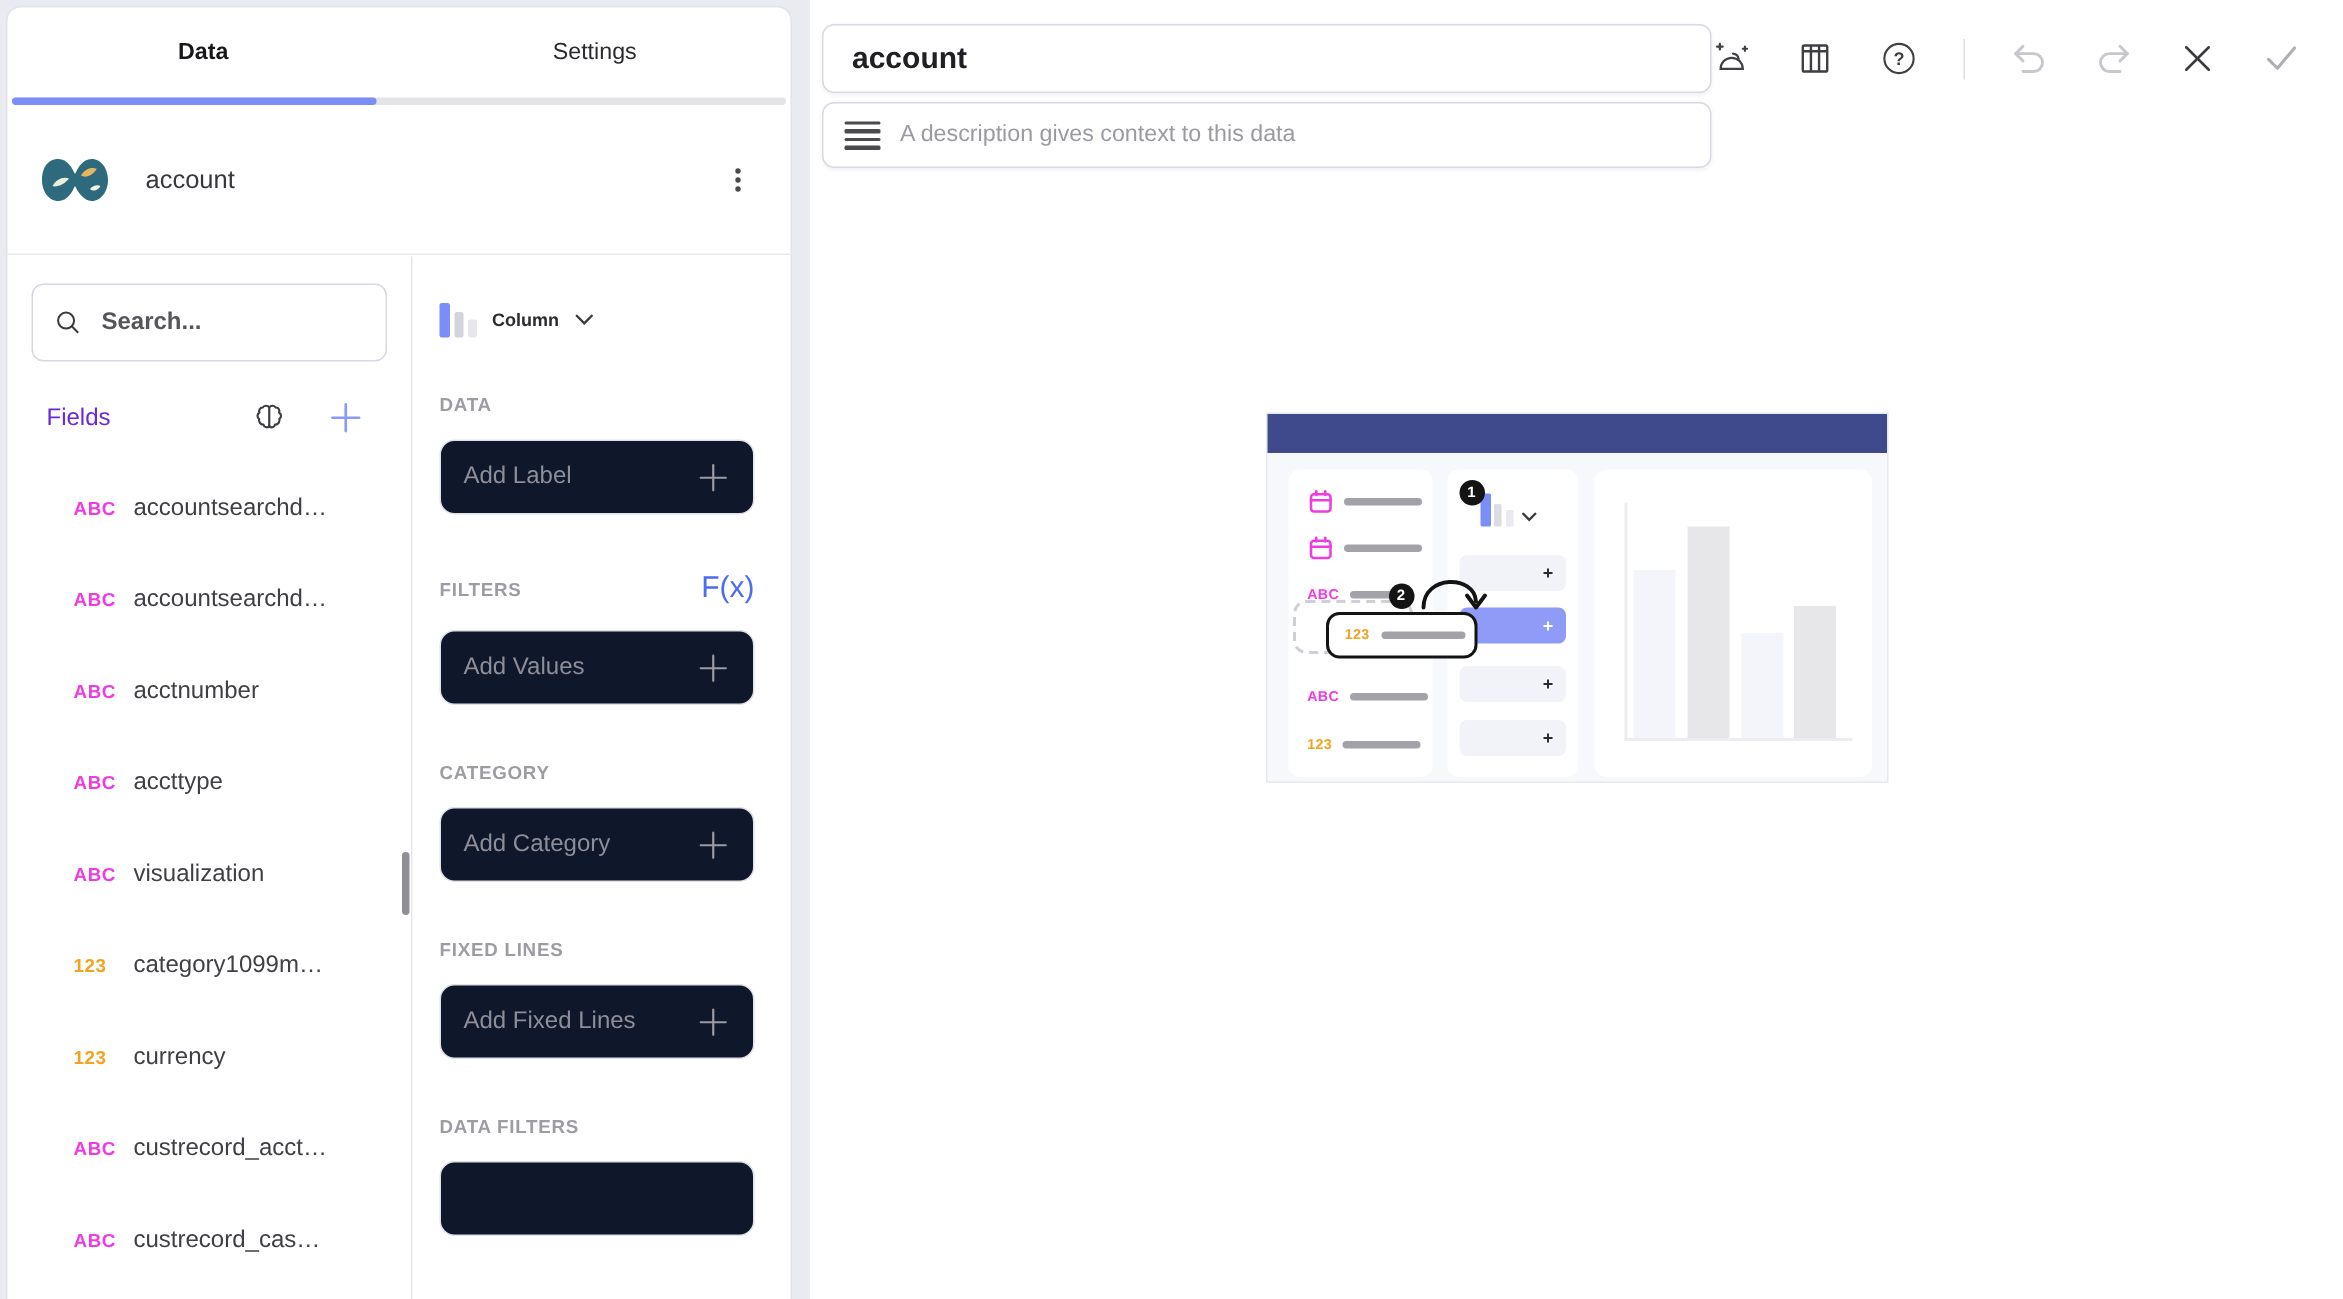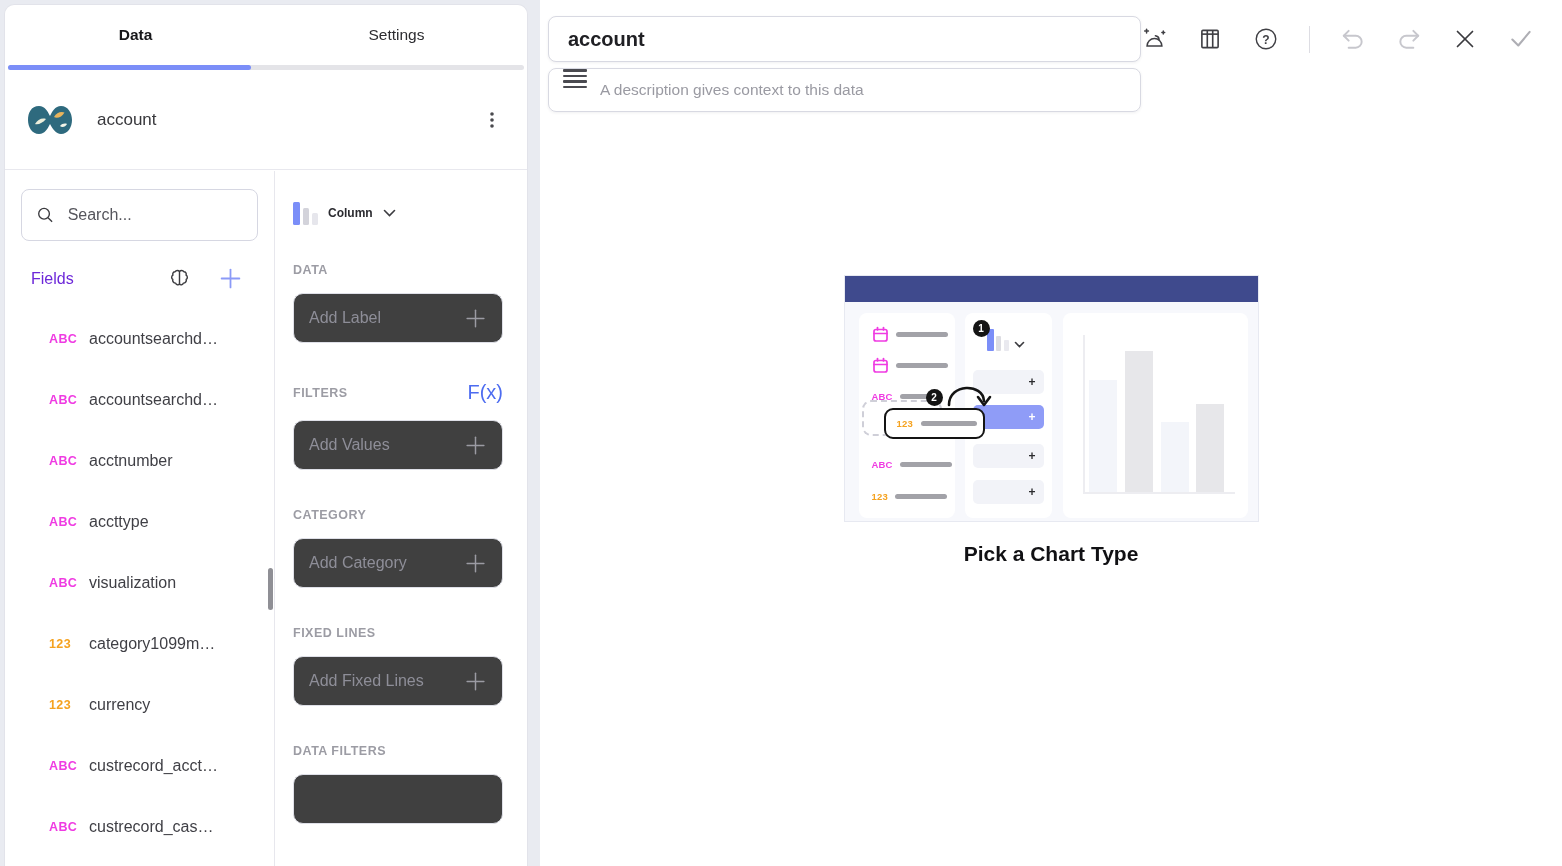--- a/index.html
+++ b/index.html
@@ -36,20 +36,21 @@
   .fields-col { width:270px; border-right:1px solid #e7e7ed; position:relative; overflow:hidden; }
   .bcol { flex:1; padding:0 24px 0 18px; overflow:hidden; position:relative; }
 
   .search-box {
     margin:18px 16px 0 16px; height:52px; border:1px solid #d6d7e2; border-radius:8px;
     display:flex; align-items:center; padding:0 14px; gap:13px; background:#fff;
   }
   .search-box input {
     border:none; outline:none; font-size:16px; color:#3a3a3e; width:100%;
     font-family:"Liberation Sans", sans-serif;
+    font-weight:bold;
   }
   .search-box input::placeholder { color:#55555c; opacity:1; }
 
   .fields-head { display:flex; align-items:center; margin:26px 32px 0 26px; }
   .fields-title { font-size:16px; color:#6d28d9; margin-right:auto; }
   .fields-head .brain { margin-right:28px; cursor:pointer; }
 
   .field-list { margin-top:18px; }
   .field-item { display:flex; align-items:center; height:61px; padding-left:44px; gap:13px; cursor:grab; }
   .field-badge { font-size:12.5px; font-weight:bold; letter-spacing:0.4px; width:27px; flex:none; }
@@ -70,36 +71,36 @@
   .mini-cols .c2 { width:6px; height:17px; background:#d3d3db; }
   .mini-cols .c3 { width:6px; height:12px; background:#e6e6ec; }
   .chart-select-label { font-size:12px; font-weight:bold; color:#2b2b30; }
 
   .section-title-row { display:flex; align-items:center; justify-content:space-between; margin-top:38px; }
   .section-title { font-size:12.5px; font-weight:bold; color:#9c9ca4; letter-spacing:0.5px; }
   .fx { font-size:20px; color:#4d6cf0; cursor:pointer; }
   .add-box {
     margin-top:16px; height:50px; border:1px solid #dfe0e8; border-radius:10px;
     display:flex; align-items:center; justify-content:space-between; padding:0 15px;
-    background:#404040; cursor:pointer;
+    background:#0f172a; cursor:pointer;
   }
   .add-box .ph { font-size:16px; color:#8e8e98; }
 
   
   .canvas { position:absolute; left:540px; top:0; right:0; bottom:0; background:#fff; }
   .title-input {
     position:absolute; left:8px; top:16px; width:593px; height:46px;
     border:1px solid #d8d9e2; border-radius:8px; box-shadow:0 1px 3px rgba(40,40,60,0.07);
     font-size:20px; font-weight:bold; color:#202024; padding:0 19px;
     outline:none; font-family:"Liberation Sans", sans-serif;
   }
   .desc-row {
     position:absolute; left:8px; top:68px; width:593px; height:44px;
     border:1px solid #d8d9e2; border-radius:8px; box-shadow:0 1px 3px rgba(40,40,60,0.07);
-    display:flex; padding:0 14px; gap:13px;
+    display:flex; align-items:center; padding:0 14px; gap:13px;
   }
   .desc-row input {
     border:none; outline:none; width:100%; font-size:15.5px; color:#3a3a3e;
     font-family:"Liberation Sans", sans-serif;
   }
   .desc-row input::placeholder { color:#9a9aa2; opacity:1; }
   .notes-icon { display:flex; flex-direction:column; gap:3px; width:24px; flex:none; }
   .notes-icon i { display:block; height:2.5px; background:#4a4a50; border-radius:1px; }
 
   .toolbar { position:absolute; right:28px; top:16px; height:46px; display:flex; align-items:center; gap:30px; }
@@ -456,15 +457,14 @@
         <span class="bar"></span>
       </div>
       <div class="step-badge badge1">1</div>
       <div class="step-badge badge2">2</div>
       <svg class="curve-arrow" width="52" height="46" viewBox="0 0 52 46" fill="none" stroke="#141414" stroke-width="2.6" stroke-linecap="round" stroke-linejoin="round">
         <path d="M6 34 C6 12 40 12 41 30"></path>
         <path d="M35 26 L41 34 L47 26"></path>
       </svg>
     </div>
 
-    <div class="empty-heading">Pick a Chart Type</div>
   </div>
 </div>
 
 </body></html>

